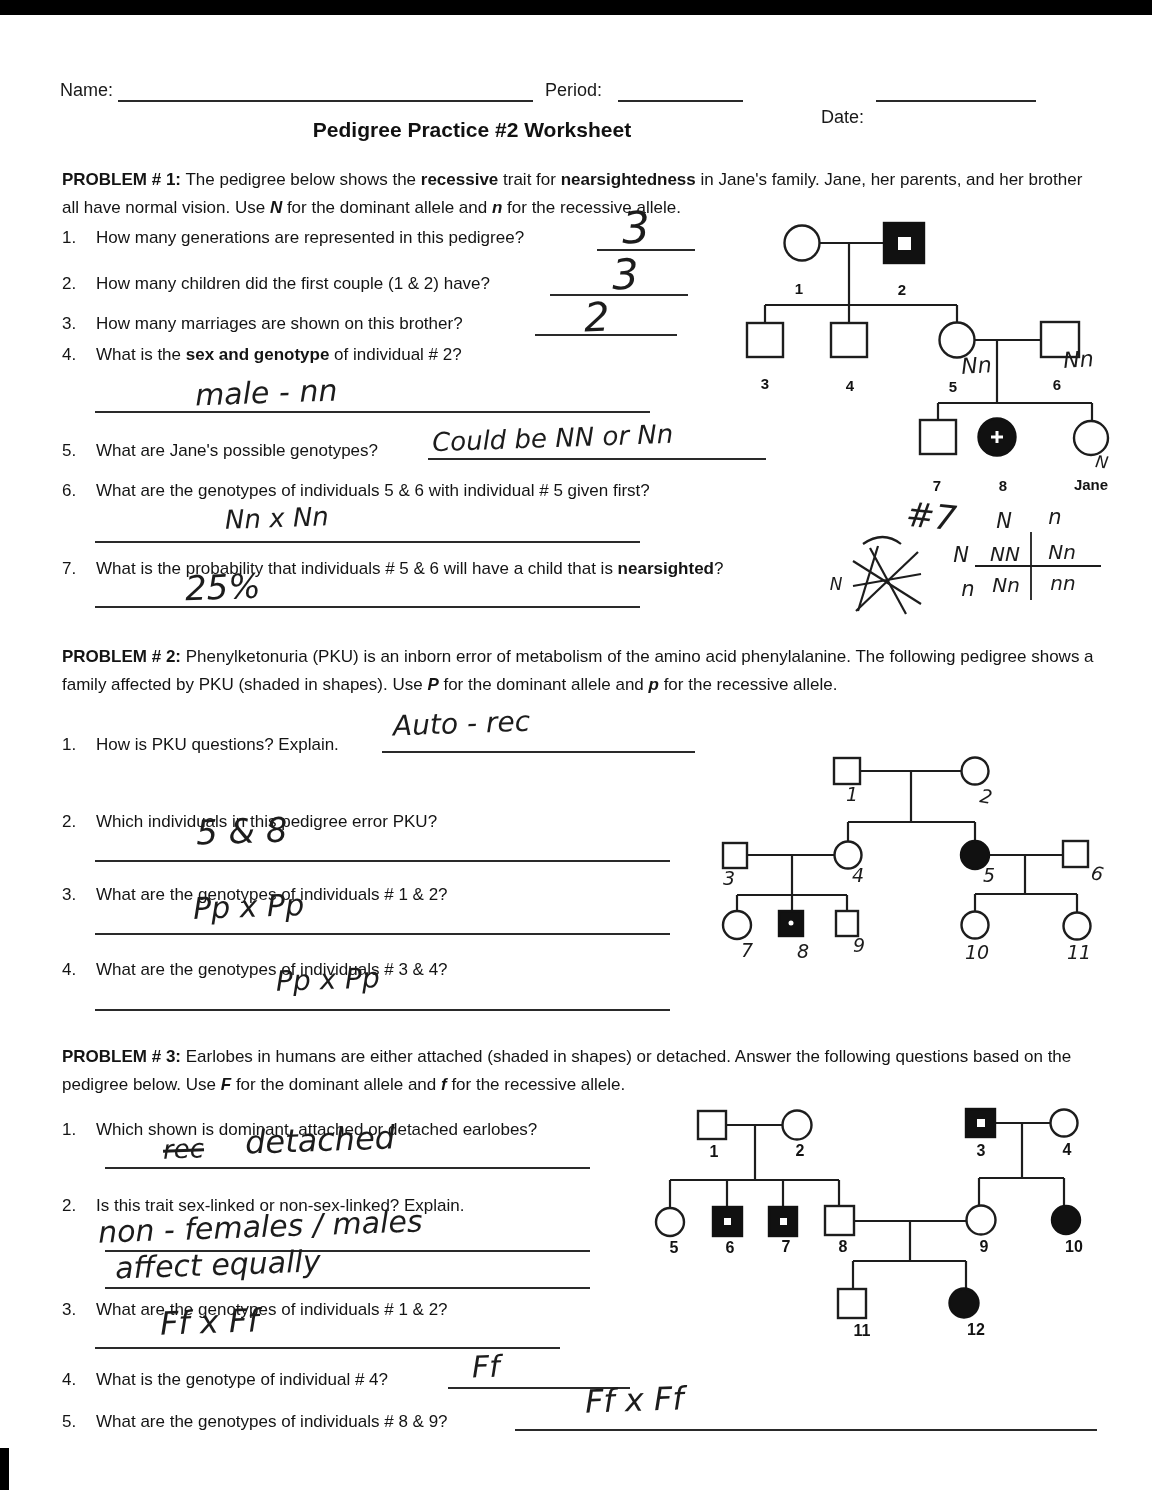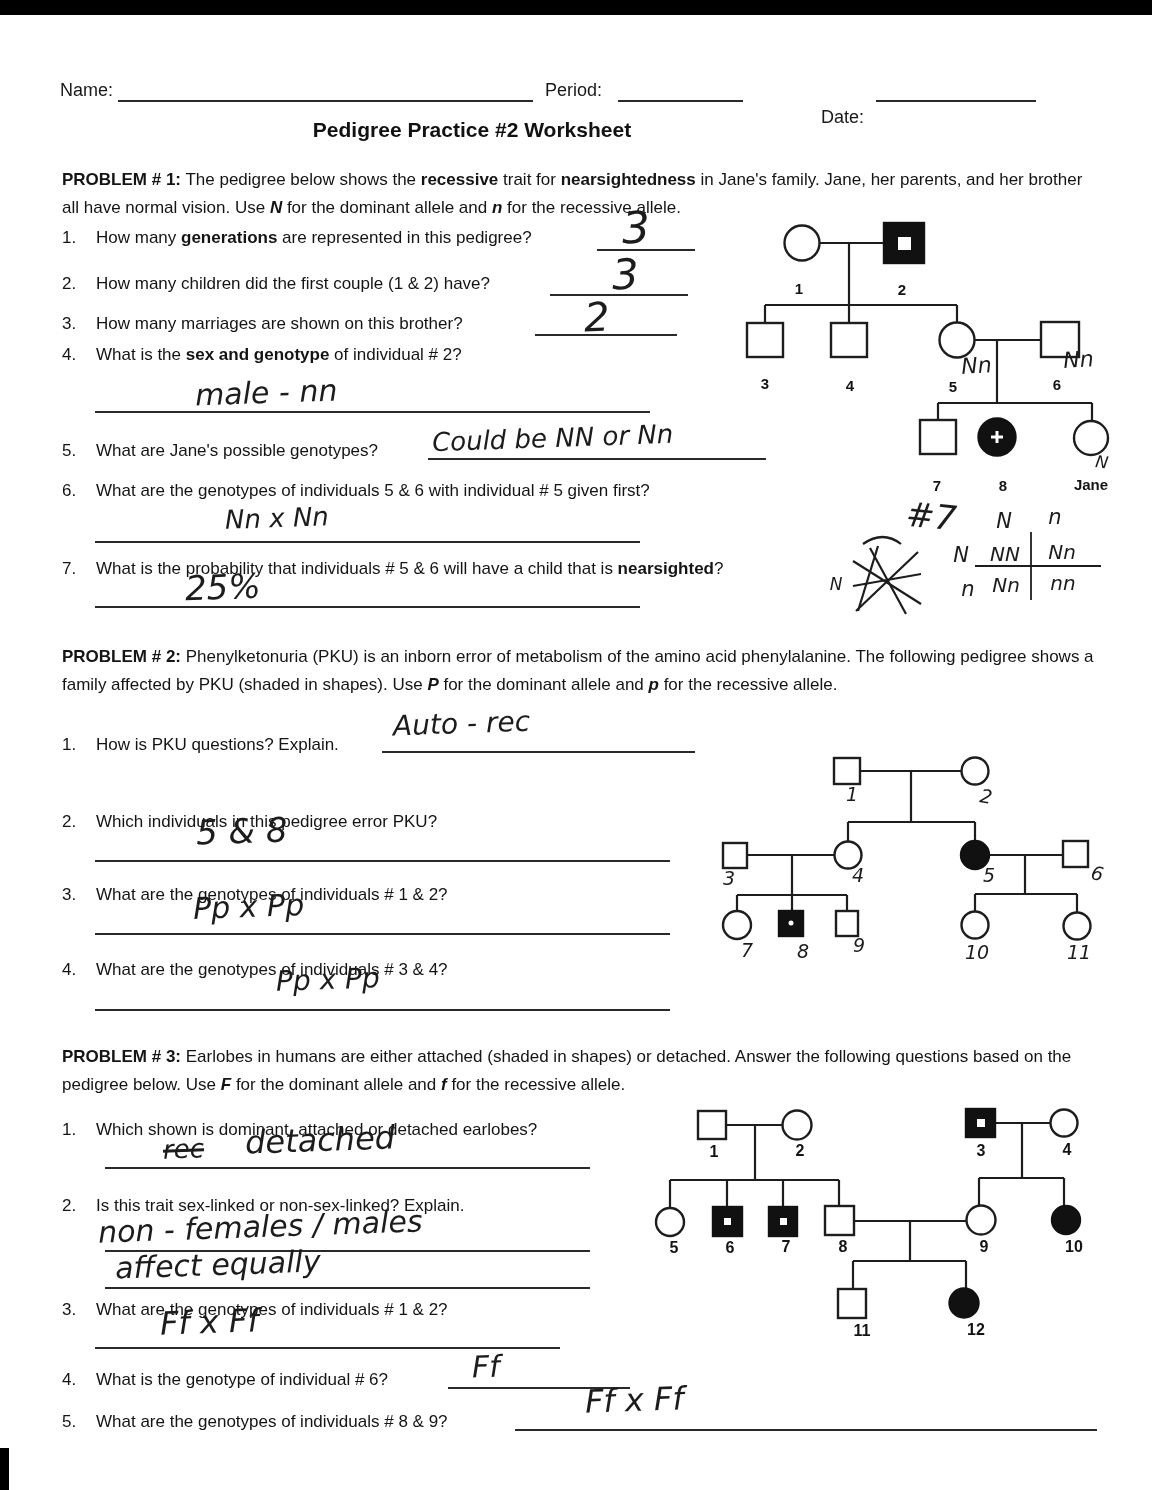--- a/index.html
+++ b/index.html
@@ -41,21 +41,21 @@
   <div class="uline" style="left:118px;top:100px;width:415px;"></div>
   <span class="lbl" style="left:545px;top:80px;">Period:</span>
   <div class="uline" style="left:618px;top:100px;width:125px;"></div>
   <span class="lbl" style="left:821px;top:81px;margin-top:26px;">Date:</span>
   <div class="uline" style="left:876px;top:100px;width:160px;"></div>
 
   <div class="title">Pedigree Practice #2 Worksheet</div>
 
   <div class="para" style="top:166px;"><span style="font-weight: bold;">PROBLEM # 1:</span><span>  The pedigree below shows the </span><span style="font-weight: bold;">recessive</span><span> trait for </span><span style="font-weight: bold;">nearsightedness</span><span> in Jane's family.  Jane, her parents, and her brother all have normal vision.  Use </span><span style="font-weight: bold; font-style: italic;">N</span><span> for the dominant allele and </span><span style="font-weight: bold; font-style: italic;">n</span><span> for the recessive allele.</span></div>
 
-  <div class="q" style="top:228px;"><span class="qnum">1.</span><span><span>How many </span><span style="font-weight: bold;">generations</span><span> are represented in this pedigree?</span></span></div>
+  <div class="q" style="top:228px;"><span class="qnum">1.</span><span><span>How many </span><span style="font-weight: normal;">generations</span><span> are represented in this pedigree?</span></span></div>
   <div class="uline" style="left:597px;top:249px;width:98px;"></div>
   <div class="hw" style="left:622px;top:206px;font-size:44px;">3</div>
 
   <div class="q" style="top:274px;"><span class="qnum">2.</span><span><span>How many children did the first couple (1 &amp; 2) have?</span></span></div>
   <div class="uline" style="left:550px;top:294px;width:138px;"></div>
   <div class="hw" style="left:612px;top:254px;font-size:42px;">3</div>
 
   <div class="q" style="top:314px;"><span class="qnum">3.</span><span><span>How many marriages are shown on this brother?</span></span></div>
   <div class="uline" style="left:535px;top:334px;width:142px;"></div>
   <div class="hw" style="left:584px;top:297px;font-size:40px;">2</div>
@@ -216,21 +216,21 @@
   <div class="q" style="top:1196px;"><span class="qnum">2.</span><span><span>Is this trait sex-linked or non-sex-linked?  Explain.</span></span></div>
   <div class="uline" style="left:105px;top:1250px;width:485px;"></div>
   <div class="hw" style="left:98px;top:1212px;font-size:30px;">non - females / males</div>
   <div class="uline" style="left:105px;top:1287px;width:485px;"></div>
   <div class="hw" style="left:115px;top:1250px;font-size:30px;">affect equally</div>
 
   <div class="q" style="top:1300px;"><span class="qnum">3.</span><span><span>What are the genotypes of individuals # 1 &amp; 2?</span></span></div>
   <div class="uline" style="left:95px;top:1347px;width:465px;"></div>
   <div class="hw" style="left:160px;top:1306px;font-size:32px;">Ff x Ff</div>
 
-  <div class="q" style="top:1370px;"><span class="qnum">4.</span><span><span>What is the genotype of individual # 6?</span></span></div>
+  <div class="q" style="top:1370px;"><span class="qnum">4.</span><span><span>What is the genotype of individual # 4?</span></span></div>
   <div class="uline" style="left:448px;top:1387px;width:182px;"></div>
   <div class="hw" style="left:472px;top:1352px;font-size:30px;">Ff</div>
 
   <div class="q" style="top:1412px;"><span class="qnum">5.</span><span><span>What are the genotypes of individuals # 8 &amp; 9?</span></span></div>
   <div class="uline" style="left:515px;top:1429px;width:582px;"></div>
   <div class="hw" style="left:585px;top:1384px;font-size:32px;">Ff x Ff</div>
 
   <svg style="left:640px;top:1095px;" width="512" height="255" viewBox="0 0 512 255">
     <g>
       <line x1="86" y1="30" x2="142" y2="30"></line>

